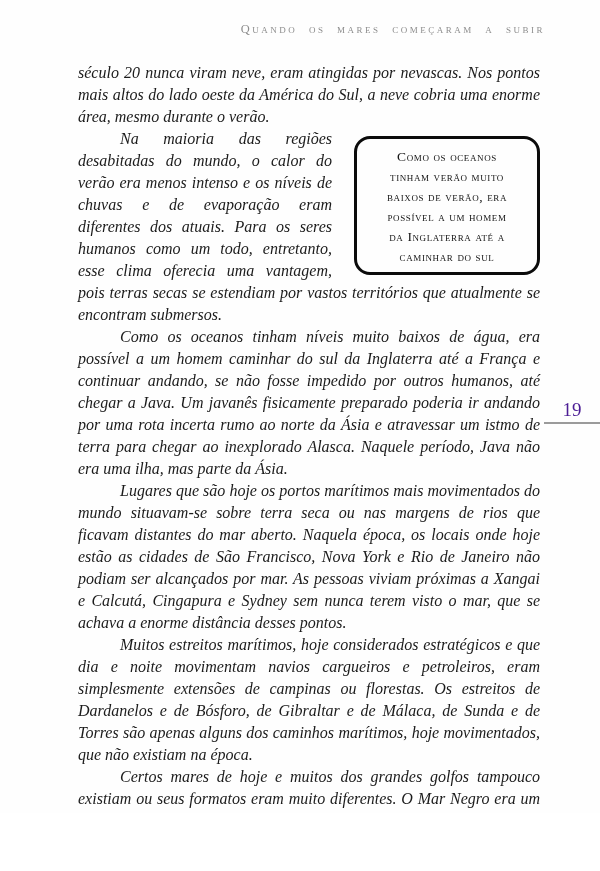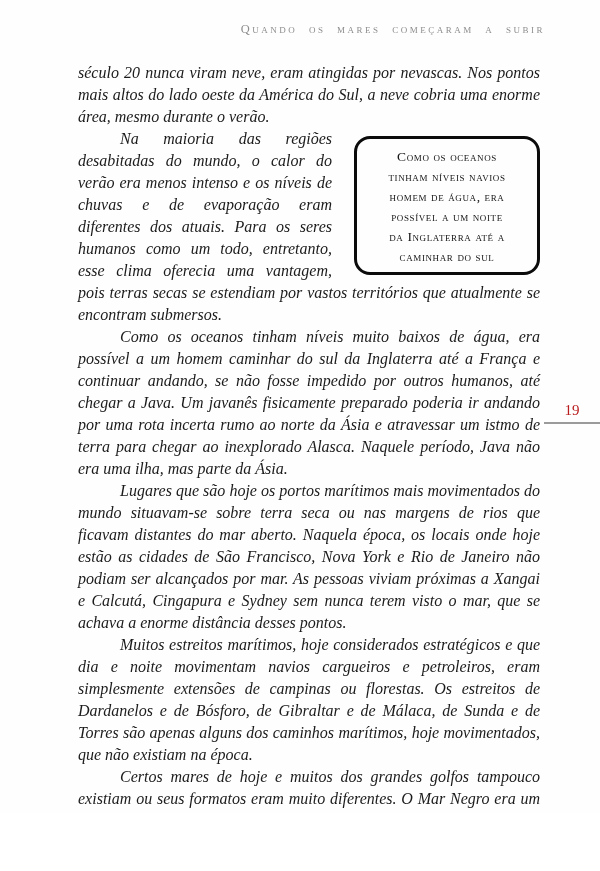--- a/index.html
+++ b/index.html
@@ -74,46 +74,46 @@
 
   
   .folio {
     position: absolute;
     top: 401px;
     left: 544px;
     width: 56px;
   }
   .folio-number {
     text-align: center;
-    font-size: 15px;
+    font-size: 19px;
     line-height: 18px;
-    color: #b91c1c;
+    color: #4c1d95;
   }
   .folio-rule {
     margin-top: 3px;
     height: 2px;
     background: #9b9b9b;
   }
 </style>
 </head>
 <body>
 
 <div class="page">
 
   <div class="running-head">Quando os mares começaram a subir</div>
 
   <div class="body-text">
 
     <p class="no-indent">século 20 nunca viram neve, eram atingidas por nevascas. Nos pontos mais altos do lado oeste da América do Sul, a neve cobria uma enorme área, mesmo durante o verão.</p>
 
     <div class="pull-quote">
       <div class="q-line">Como os oceanos</div>
-      <div class="q-line">tinham níveis navios</div>
-      <div class="q-line">homem de água, era</div>
-      <div class="q-line">possível a um noite</div>
+      <div class="q-line">tinham verão muito</div>
+      <div class="q-line">baixos de verão, era</div>
+      <div class="q-line">possível a um homem</div>
       <div class="q-line">da Inglaterra até a</div>
       <div class="q-line">caminhar do sul</div>
     </div>
 
     <p>Na maioria das regiões desabitadas do mundo, o calor do verão era menos intenso e os níveis de chuvas e de evaporação eram diferentes dos atuais. Para os seres humanos como um todo, entretanto, esse clima oferecia uma vantagem, pois terras secas se estendiam por vastos territórios que atualmente se encontram submersos.</p>
 
     <p>Como os oceanos tinham níveis muito baixos de água, era possível a um homem caminhar do sul da Inglaterra até a França e continuar andando, se não fosse impedido por outros humanos, até chegar a Java. Um javanês fisicamente preparado poderia ir andando por uma rota incerta rumo ao norte da Ásia e atravessar um istmo de terra para chegar ao inexplorado Alasca. Naquele período, Java não era uma ilha, mas parte da Ásia.</p>
 
     <p>Lugares que são hoje os portos marítimos mais movimentados do mundo situavam-se sobre terra seca ou nas margens de rios que ficavam distantes do mar aberto. Naquela época, os locais onde hoje estão as cidades de São Francisco, Nova York e Rio de Janeiro não podiam ser alcançados por mar. As pessoas viviam próximas a Xangai e Calcutá, Cingapura e Sydney sem nunca terem visto o mar, que se achava a enorme distância desses pontos.</p>
 

